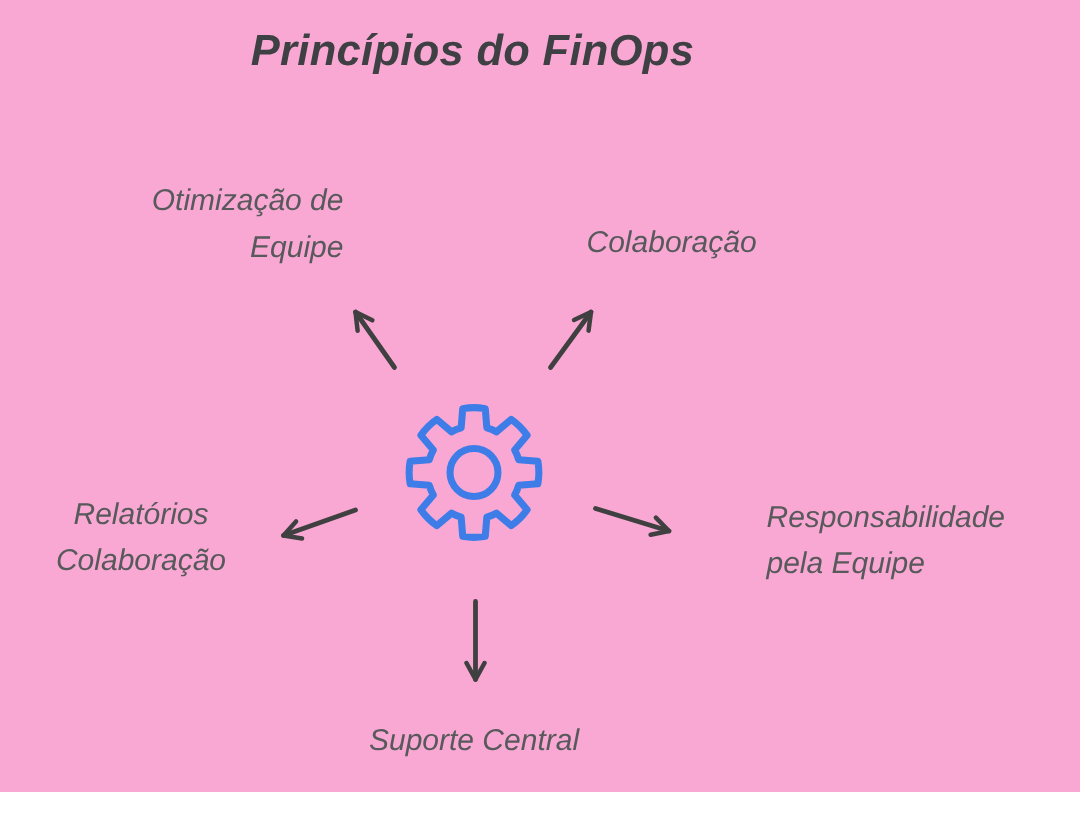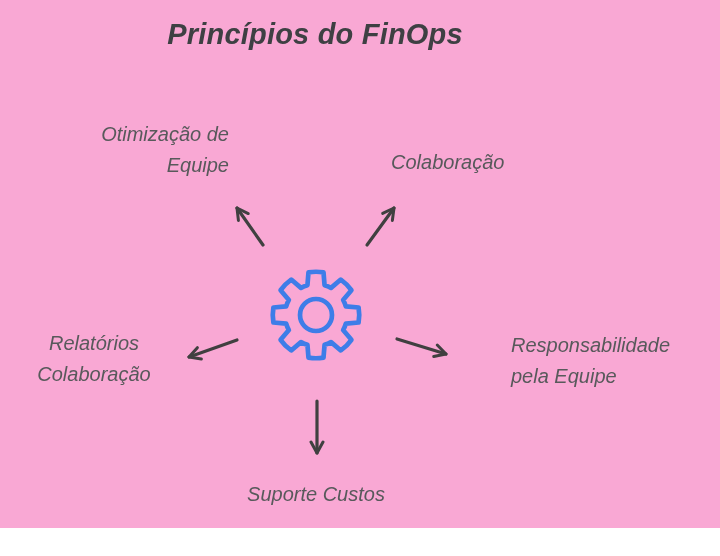--- a/index.html
+++ b/index.html
@@ -103,16 +103,16 @@
     <div>Relatórios</div>
     <div>Colaboração</div>
   </div>
 
   <div class="node node-responsabilidade">
     <div>Responsabilidade</div>
     <div>pela Equipe</div>
   </div>
 
   <div class="node node-equipe">
-    <div>Suporte Custos</div>
+    <div>Suporte Central</div>
   </div>
 
 </div>
 
 </body></html>

